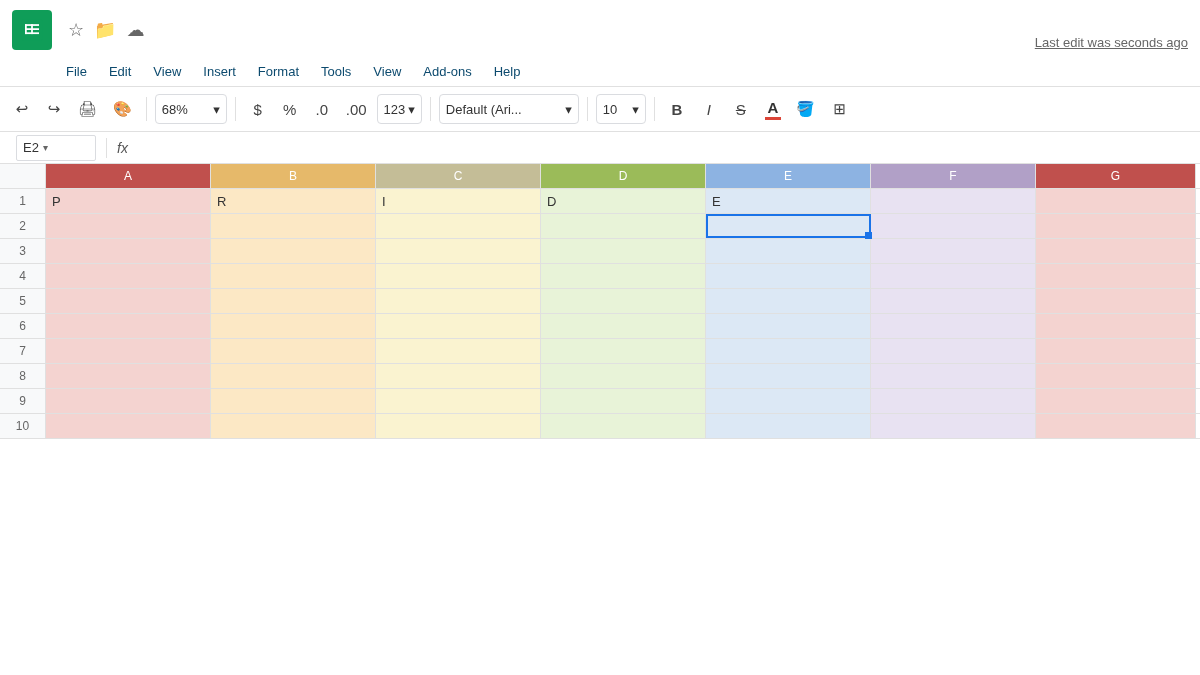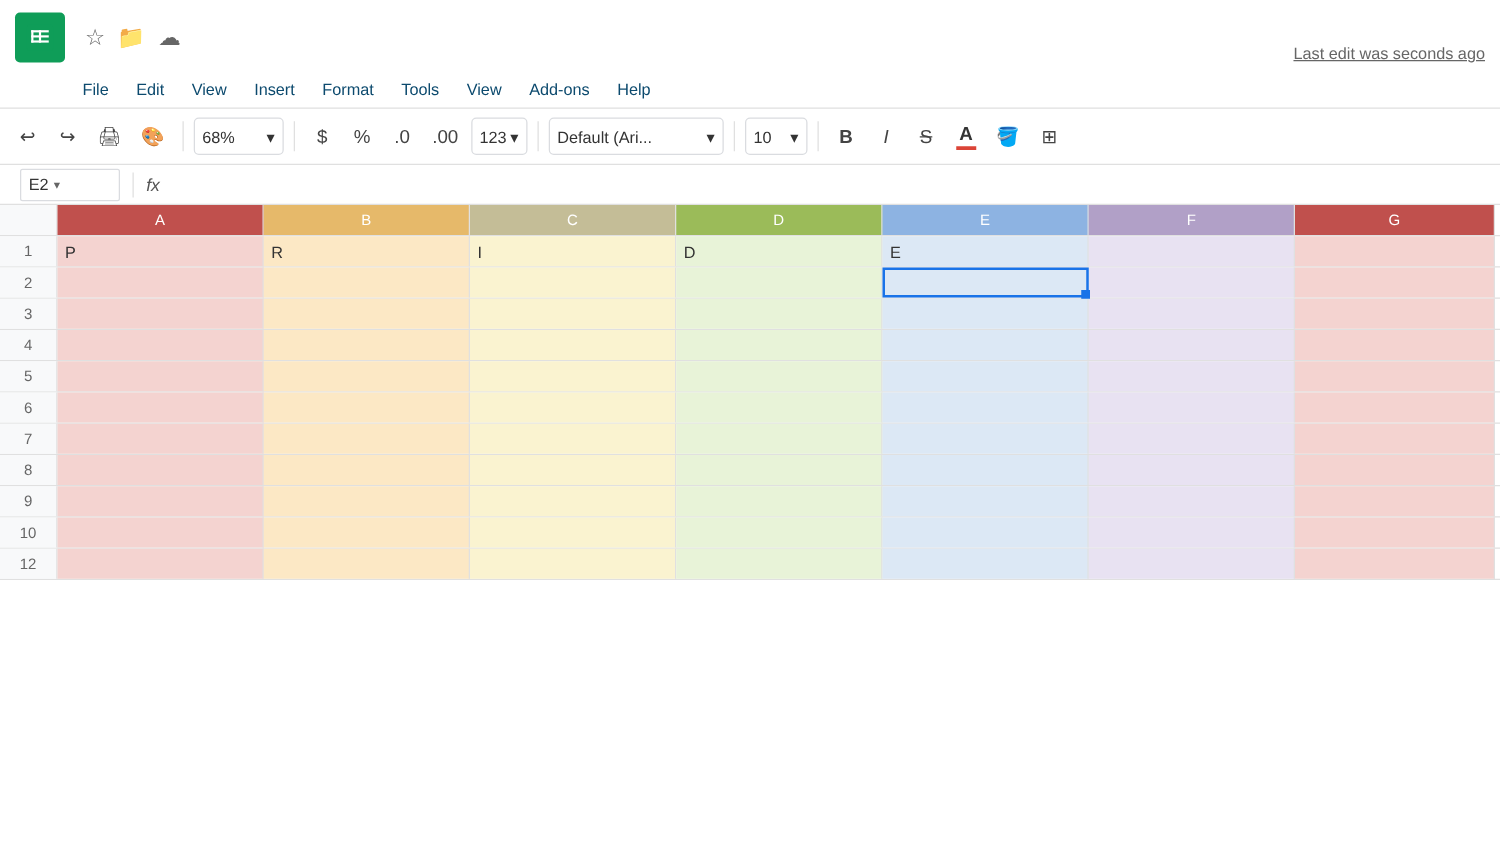--- a/index.html
+++ b/index.html
@@ -407,23 +407,13 @@
   <div class="sheet-row">
       <div class="row-num">10</div>
       <div class="sheet-cell col-a-bg" style="width:165px"></div>
       <div class="sheet-cell col-b-bg" style="width:165px"></div>
       <div class="sheet-cell col-c-bg" style="width:165px"></div>
       <div class="sheet-cell col-d-bg" style="width:165px"></div>
       <div class="sheet-cell col-e-bg" style="width:165px"></div>
       <div class="sheet-cell col-f-bg" style="width:165px"></div>
       <div class="sheet-cell col-g-bg" style="width:160px"></div>
     </div>
-  <div class="sheet-row">
-      <div class="row-num">12</div>
-      <div class="sheet-cell col-a-bg" style="width:165px"></div>
-      <div class="sheet-cell col-b-bg" style="width:165px"></div>
-      <div class="sheet-cell col-c-bg" style="width:165px"></div>
-      <div class="sheet-cell col-d-bg" style="width:165px"></div>
-      <div class="sheet-cell col-e-bg" style="width:165px"></div>
-      <div class="sheet-cell col-f-bg" style="width:165px"></div>
-      <div class="sheet-cell col-g-bg" style="width:160px"></div>
-    </div>
 </div>
 
 </body></html>

